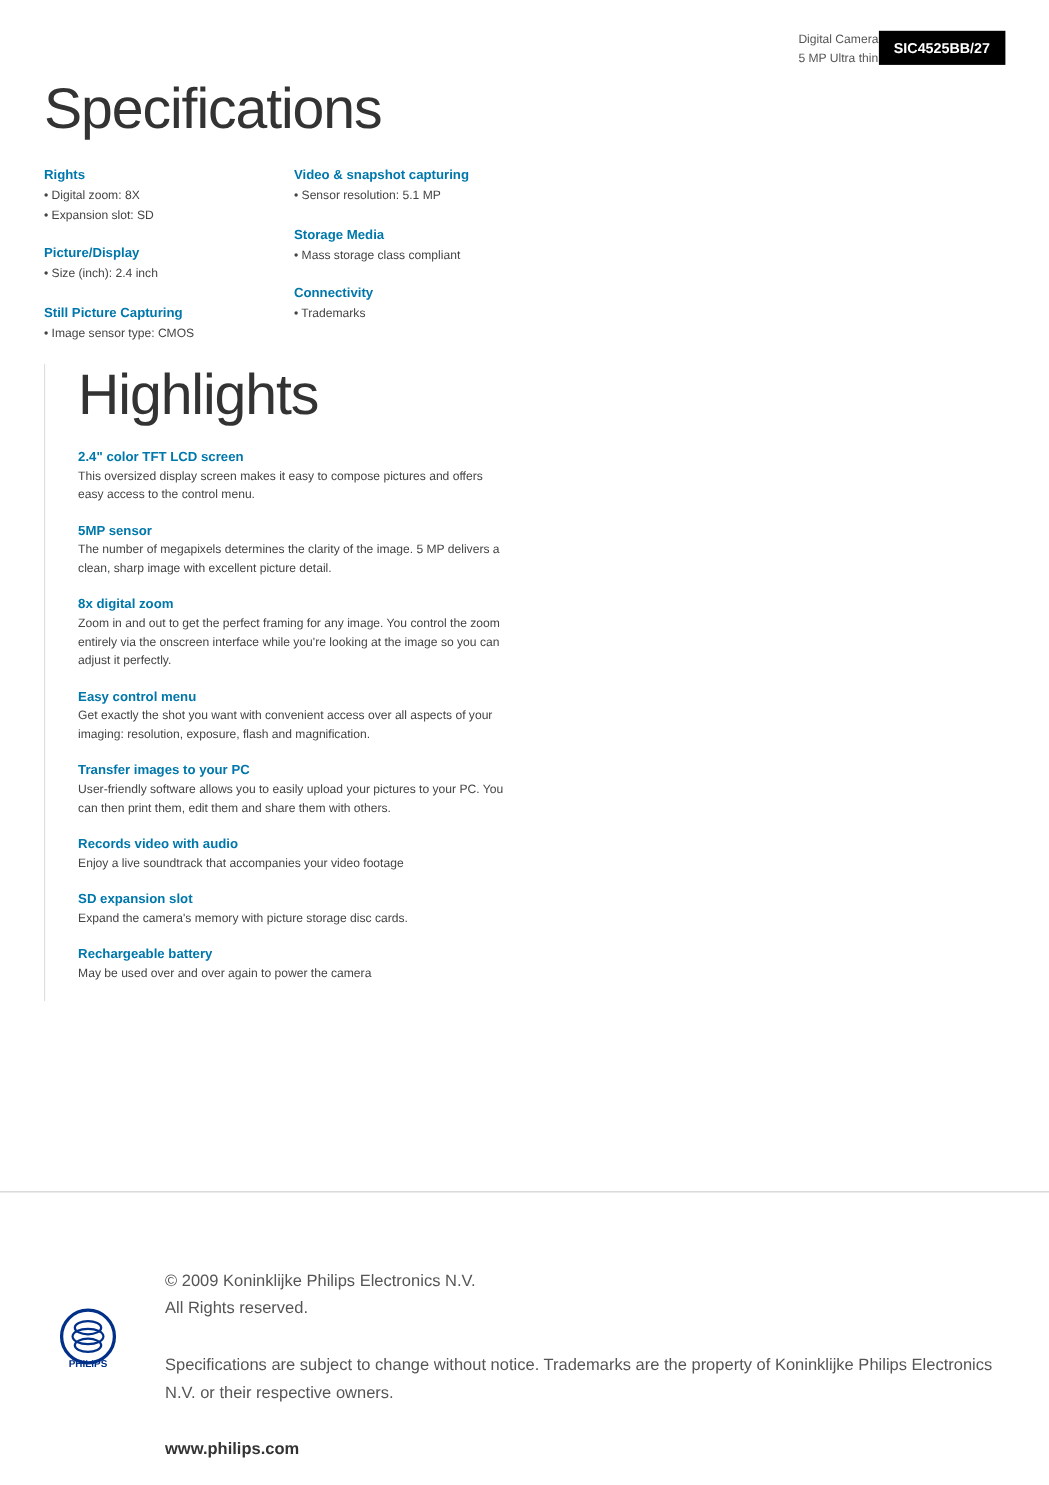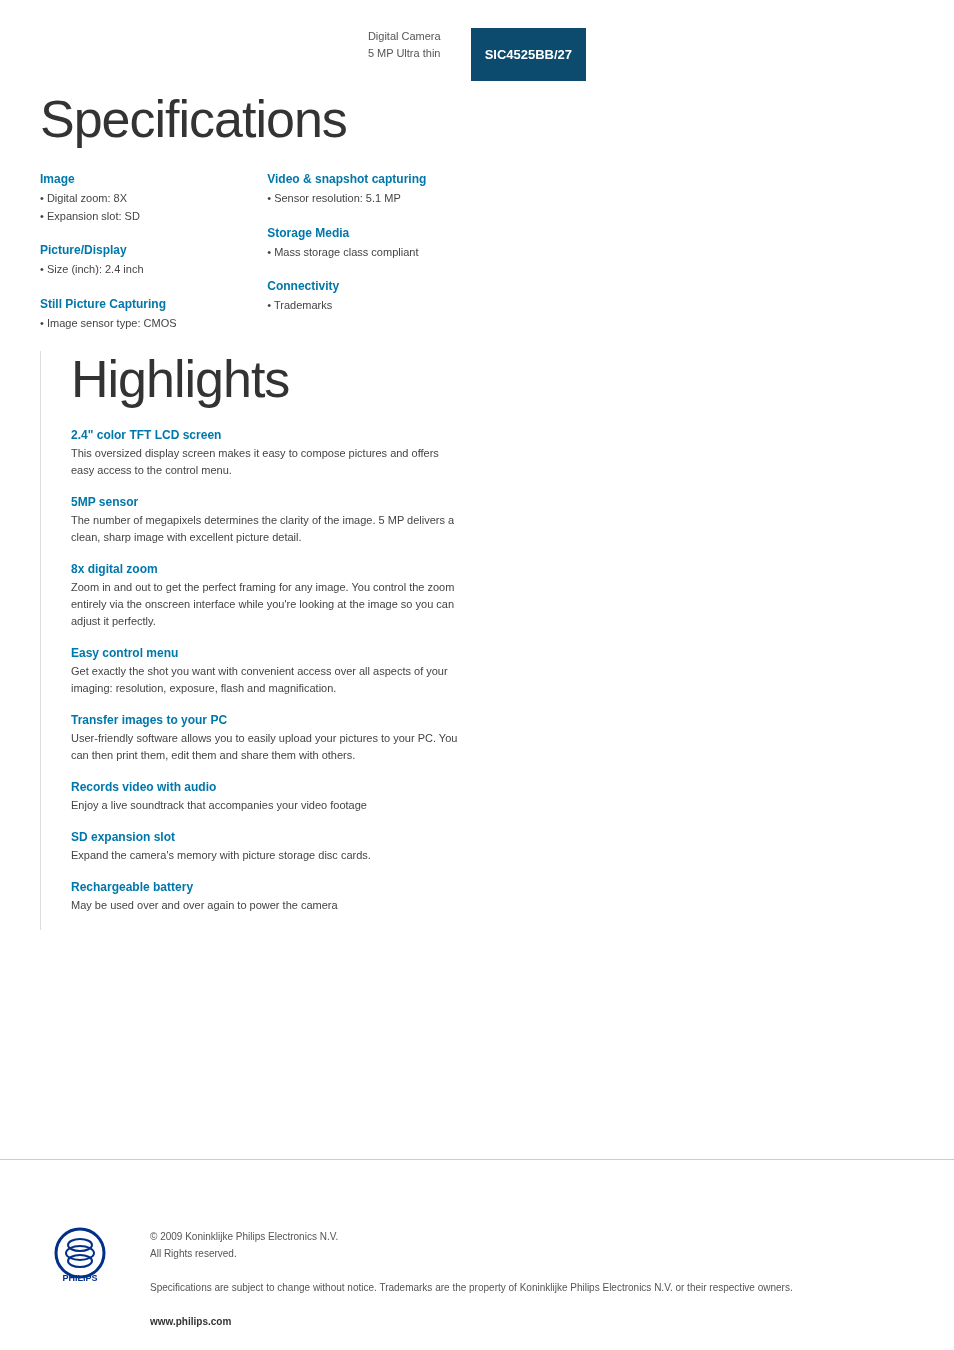--- a/index.html
+++ b/index.html
@@ -15,36 +15,35 @@
     .page {
       width: 954px;
       min-height: 1350px;
       padding: 0;
       position: relative;
     }
 
     
     .header {
       display: flex;
-      justify-content: center;
+      justify-content: flex-end;
       align-items: flex-start;
       padding: 28px 40px 0 40px;
-      gap: 30px;
     }
 
     .product-info {
       font-size: 11px;
       color: #555;
       line-height: 1.5;
     }
 
     .model-badge {
-      background-color: #0c4a6e;
+      background-color: #000000;
       color: #fff;
-      padding: 19px 14px;
+      padding: 8px 14px;
       font-size: 13px;
       font-weight: bold;
       white-space: nowrap;
     }
 
     
     .main-content {
       display: flex;
       padding: 0 40px;
       margin-top: 10px;
@@ -154,21 +153,21 @@
 
     .footer-meta {
       font-size: 10px;
       color: #555;
       line-height: 1.8;
       flex-shrink: 0;
       min-width: 130px;
     }
 
     .footer-legal {
-      font-size: 10px;
+      font-size: 15px;
       color: #555;
       line-height: 1.7;
       margin-top: 48px;
     }
 
     .footer-legal .website {
       font-weight: bold;
       color: #333;
     }
   </style>
@@ -187,21 +186,21 @@
 
   <div class="main-content">
 
     <div class="specs-column">
       <h1 class="page-title-specs">Specifications</h1>
 
       <div class="specs-grid">
         <div class="specs-left">
 
           <div class="spec-section">
-            <div class="spec-section-title">Image</div>
+            <div class="spec-section-title">Rights</div>
             <div class="spec-item">Digital zoom: 8X</div>
             <div class="spec-item">Expansion slot: SD</div>
           </div>
 
           <div class="spec-section">
             <div class="spec-section-title">Picture/Display</div>
             <div class="spec-item">Size (inch): 2.4 inch</div>
           </div>
 
           <div class="spec-section">

